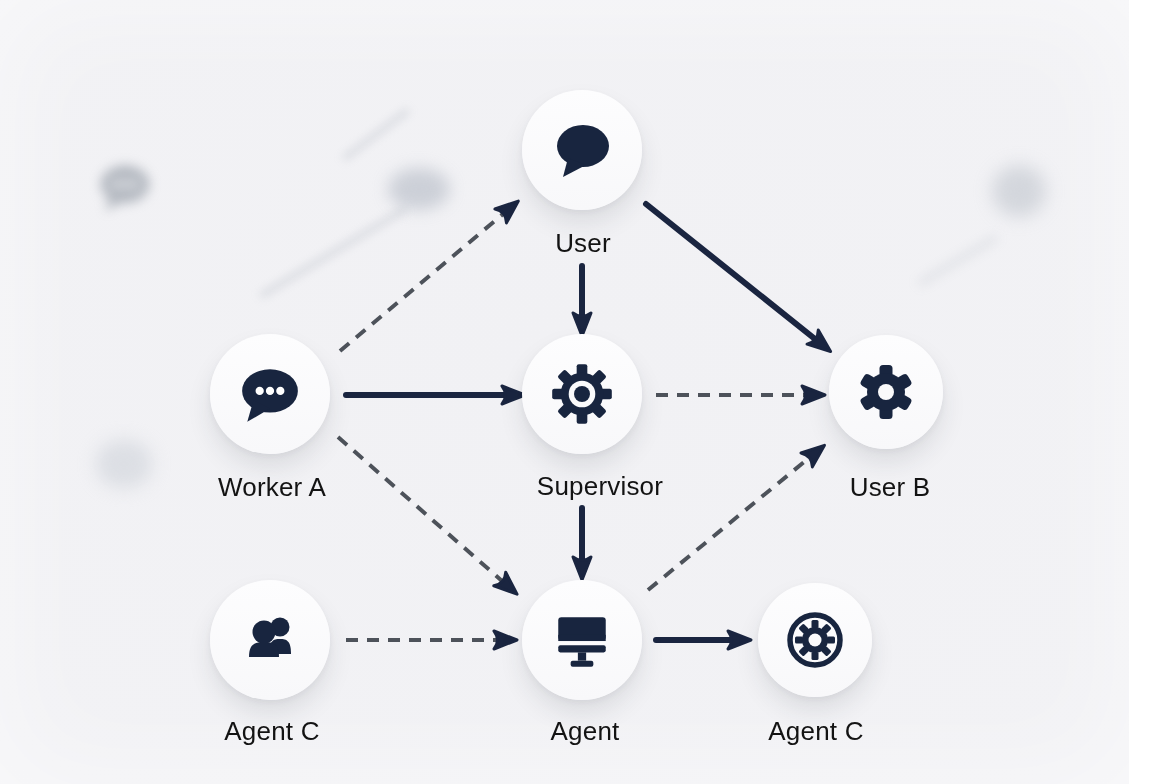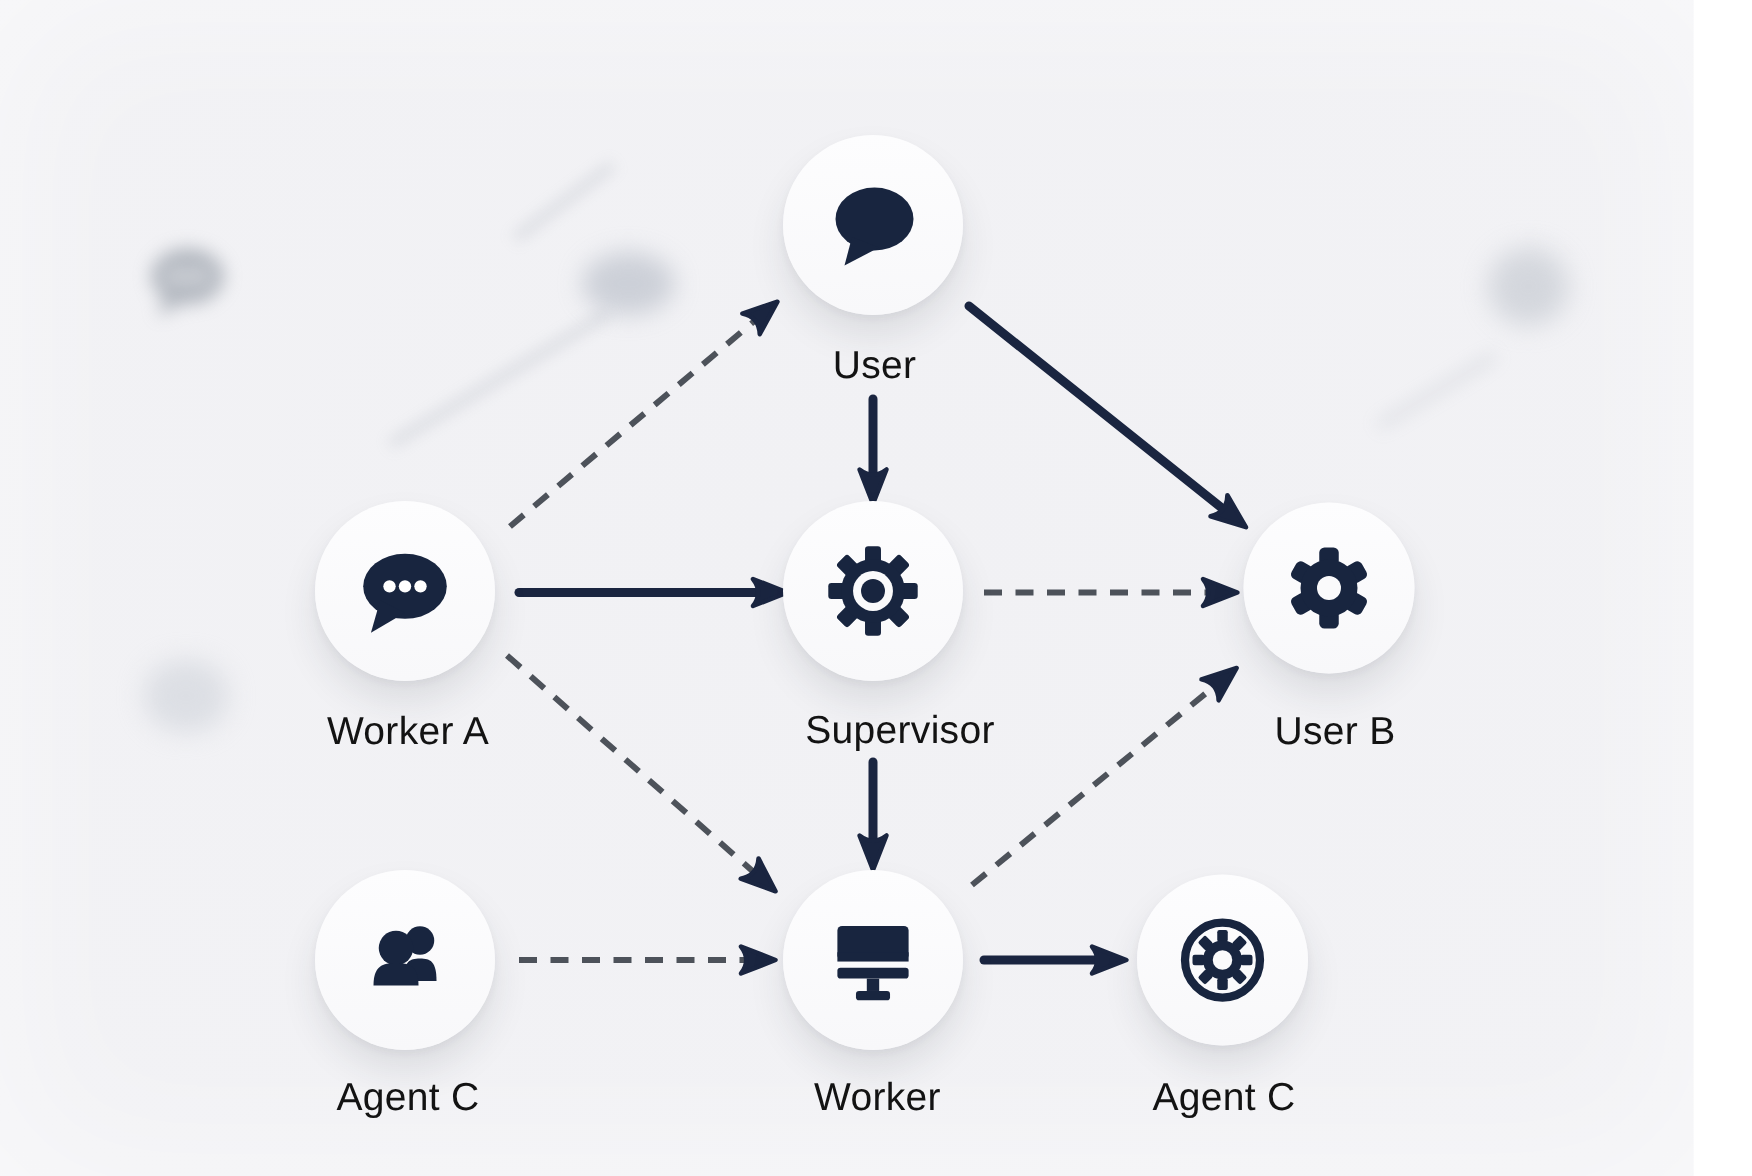--- a/index.html
+++ b/index.html
@@ -146,21 +146,21 @@
     <svg width="64" height="64" viewBox="-31 -31 62 62">
       <g fill="#18253f">
         <rect x="-23" y="-22" width="46" height="22" rx="3"></rect>
         <rect x="-23" y="-5" width="46" height="6"></rect>
         <rect x="-23" y="5" width="46" height="7" rx="2"></rect>
         <rect x="-4" y="12" width="8" height="8"></rect>
         <rect x="-11" y="20" width="22" height="6" rx="2"></rect>
       </g>
     </svg>
   </div>
-  <div class="node-label l-worker">Worker</div>
+  <div class="node-label l-worker">Agent</div>
 
   <div class="node node-sm n-agent-c-right">
     <svg width="62" height="62" viewBox="-31 -31 62 62">
       <circle cx="0" cy="0" r="25" fill="none" stroke="#18253f" stroke-width="5.5"></circle>
       <g fill="#18253f">
         <rect x="-3.5" y="-20" width="7" height="8" rx="1.5" transform="rotate(0)"></rect>
         <rect x="-3.5" y="-20" width="7" height="8" rx="1.5" transform="rotate(45)"></rect>
         <rect x="-3.5" y="-20" width="7" height="8" rx="1.5" transform="rotate(90)"></rect>
         <rect x="-3.5" y="-20" width="7" height="8" rx="1.5" transform="rotate(135)"></rect>
         <rect x="-3.5" y="-20" width="7" height="8" rx="1.5" transform="rotate(180)"></rect>

